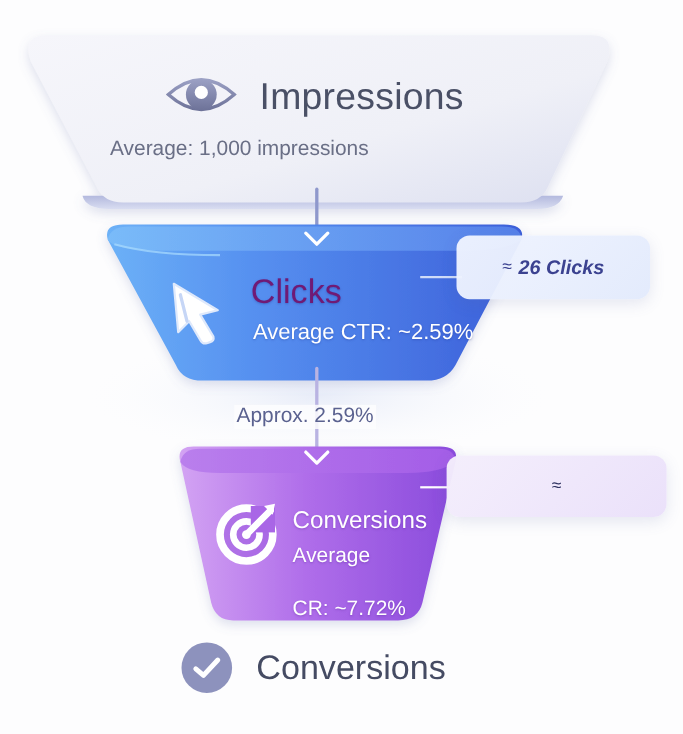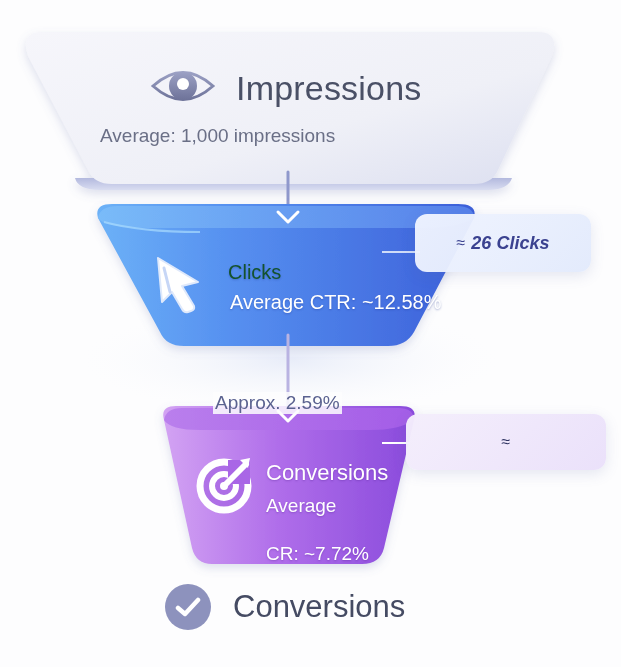--- a/index.html
+++ b/index.html
@@ -21,32 +21,32 @@
       font-size: 34px; color: #4a5066; letter-spacing: 0.2px; text-align: center;
     }
     .imp-sub {
       left: 100px; top: 125px; width: 420px; text-align: left;
       font-size: 19px; color: #6a6f86;
     }
 
     
     .clk-icon { left: 150px; top: 252px; width: 56px; height: 64px; }
     .clk-title {
-      left: 228px; top: 261px; font-size: 20px; color: #14532d;
+      left: 228px; top: 247px; font-size: 31px; color: #701a75;
       text-shadow: 0 1px 2px rgba(30,50,140,0.35);
     }
     .clk-sub {
       left: 230px; top: 291px; font-size: 20px; color: #ffffff;
       text-shadow: 0 1px 2px rgba(30,50,140,0.35);
     }
 
     
     .approx {
       left: 213px; top: 368px; font-size: 19px; color: #5b6290;
-      background: rgba(253,253,254,0.85); padding: 0 2px; margin-top: 24px;
+      background: rgba(253,253,254,0.85); padding: 0 2px;
     }
 
     
     .conv-icon { left: 194px; top: 452px; width: 64px; height: 64px; }
     .conv-title {
       left: 266px; top: 460px; font-size: 22px; color: #ffffff;
       text-shadow: 0 1px 2px rgba(80,30,140,0.35);
     }
     .conv-sub1 {
       left: 266px; top: 495px; font-size: 19px; color: #ffffff;
@@ -179,21 +179,21 @@
   </div>
   <div class="abs imp-sub">Average: 1,000 impressions</div>
 
   <div class="abs clk-icon">
     <svg width="56" height="64" viewBox="0 0 56 64">
       <path d="M8,6 L48,30 L32,34 L44,54 Q45,58 41,59 L38,60 Q34,61 32,57 L22,40 L12,50 Z" fill="#ffffff" stroke="#dfe9fb" stroke-width="2" stroke-linejoin="round"></path>
       <path d="M14,16 L20,40" stroke="#c6d6f6" stroke-width="3" stroke-linecap="round"></path>
     </svg>
   </div>
   <div class="abs clk-title">Clicks</div>
-  <div class="abs clk-sub">Average CTR: ~12.58%</div>
+  <div class="abs clk-sub">Average CTR: ~2.59%</div>
 
   <div class="abs badge badge-clicks">
     <span class="approx-sym">≈</span>
     <span class="num">26 Clicks</span>
   </div>
 
   <div class="abs approx">Approx.  2.59%</div>
 
   <div class="abs conv-icon">
     <svg width="64" height="64" viewBox="0 0 64 64">

